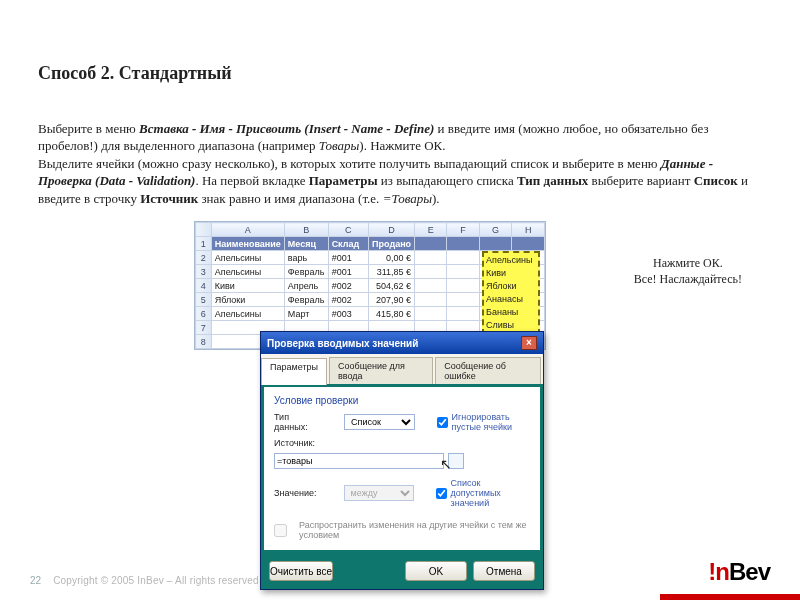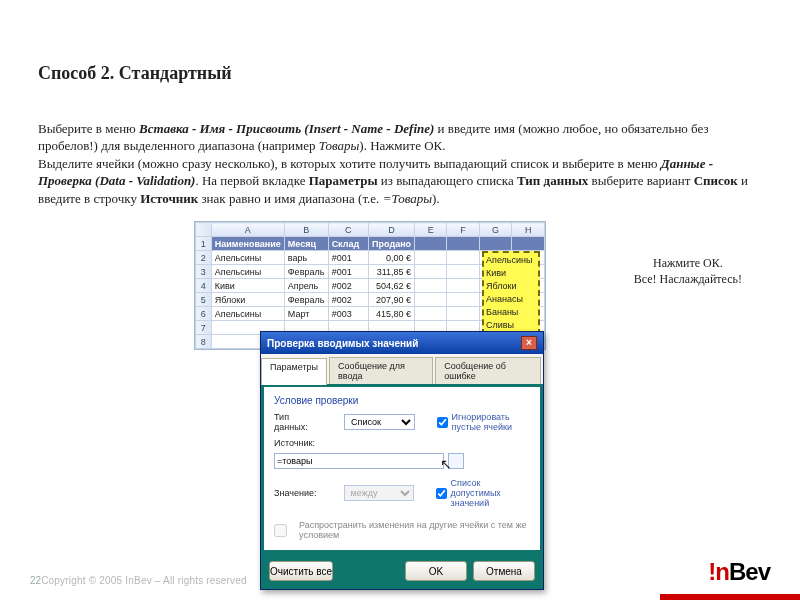--- a/index.html
+++ b/index.html
@@ -159,21 +159,21 @@
 
   
   .footer {
     position: absolute;
     left: 0; right: 0; bottom: 14px;
     display: flex;
     align-items: flex-end;
     padding: 0 30px 0 30px;
     font-family: Verdana, Geneva, sans-serif;
   }
-  .pagenum { font-size: 10px; color: #9aa; }
+  .pagenum { font-size: 10px; color: #9aa; margin-right: 12px; }
   .copyright { font-size: 10px; color: #b6b6b6; letter-spacing: .2px; }
   .logo { margin-left: auto; font-size: 24px; font-weight: bold; letter-spacing: -1px; color: #c00; font-family: Arial, sans-serif; }
   .logo .bev { color: #000; }
   .logo .exc { color: #c00; }
   .red-bar { position: absolute; bottom: 0; right: 0; width: 140px; height: 6px; background: #c00; }
 </style>
 </head>
 <body>
 
 <div class="page">

